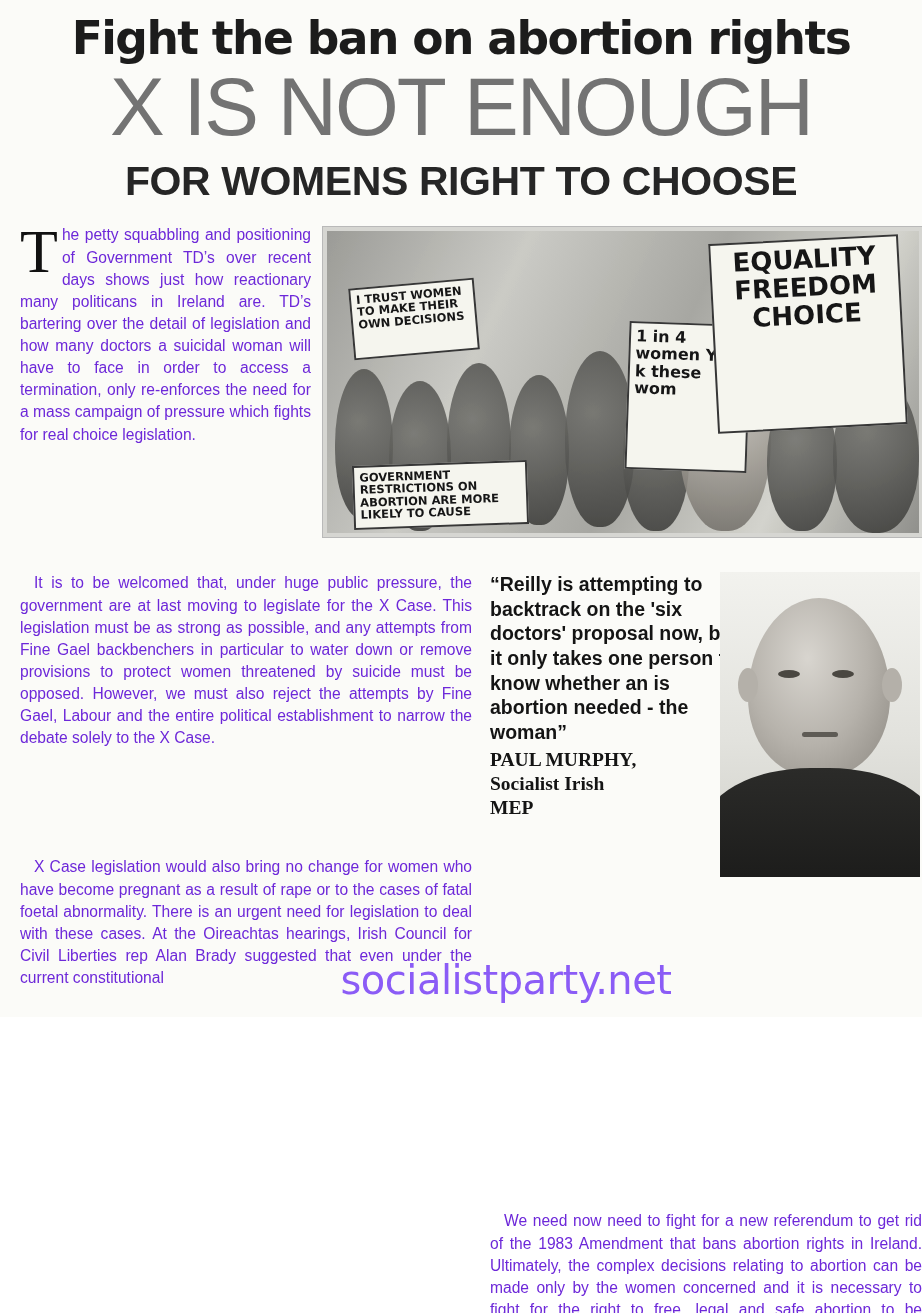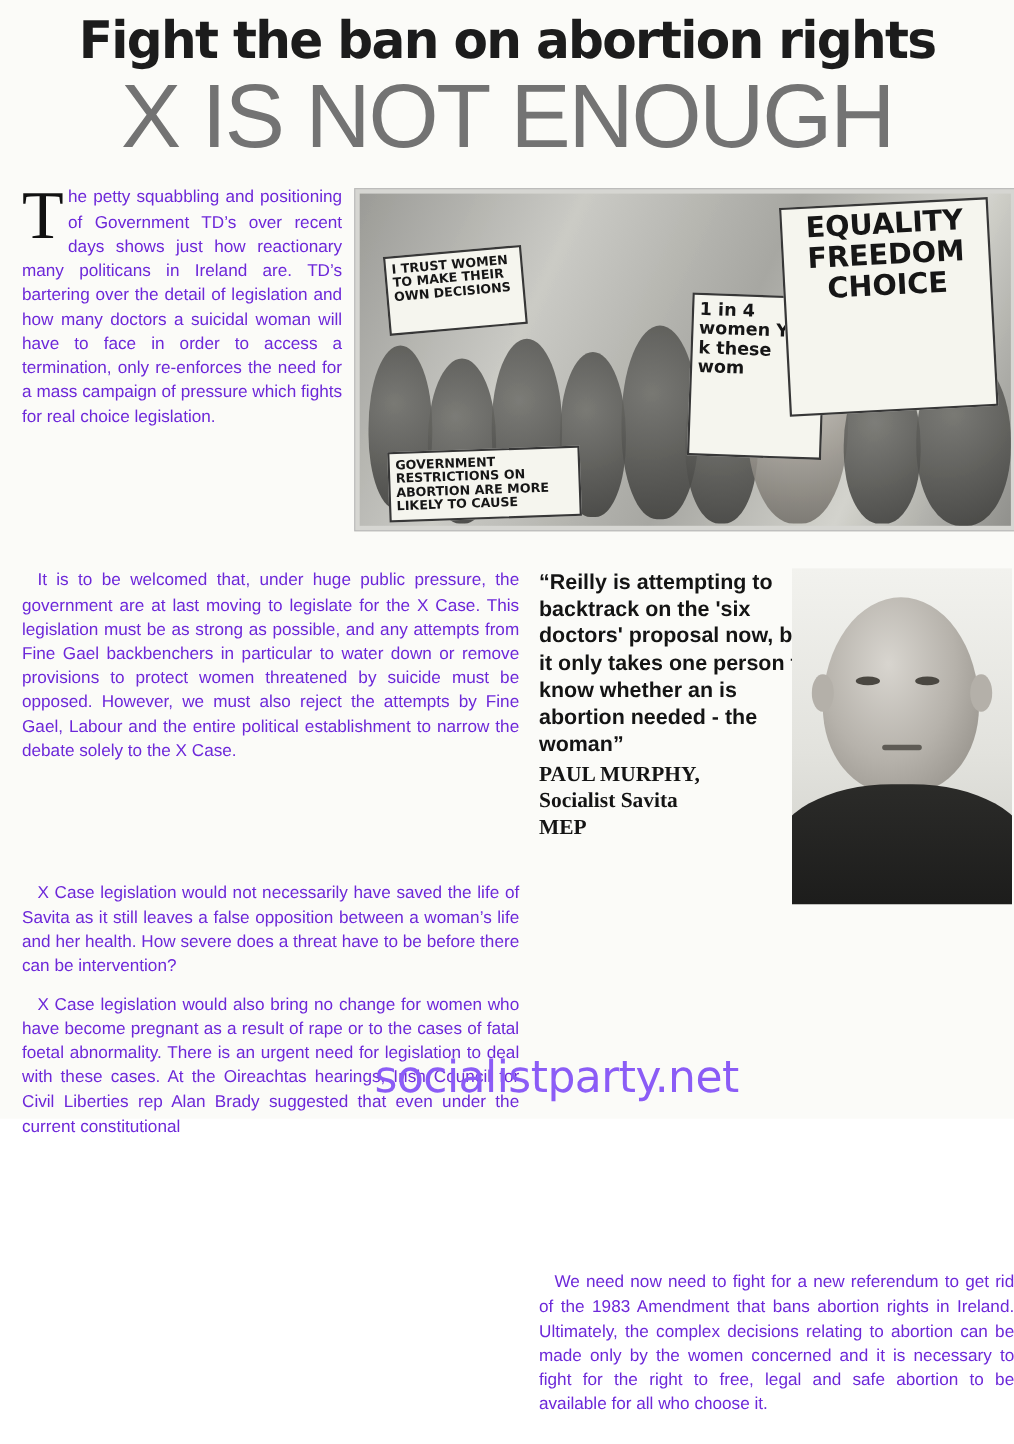--- a/index.html
+++ b/index.html
@@ -264,20 +264,21 @@
   }
 </style>
 </head>
 <body>
 
 <div class="page">
 
   <div class="masthead">
     <div class="headline-1">Fight the ban on abortion rights</div>
     <div class="headline-2">X IS NOT ENOUGH</div>
+    <div class="headline-3">FOR WOMENS RIGHT TO CHOOSE</div>
   </div>
 
   <div class="content">
 
     <div class="col-topleft">
       <p class="body dropcap">The petty squabbling and positioning of Government TD’s over recent days shows just how reactionary many politicans in Ireland are. TD’s bartering over the detail of legislation and how many doctors a suicidal woman will have to face in order to access a termination, only re-enforces the need for a mass campaign of pressure which fights for real choice legislation.</p>
     </div>
 
     <div class="photo-main">
       <div class="ph-inner">
@@ -299,40 +300,39 @@
 
     <div class="band2">
       <div class="col-left2">
         <p class="body indent">It is to be welcomed that, under huge public pressure, the government are at last moving to legislate for the X Case. This legislation must be as strong as possible, and any attempts from Fine Gael backbenchers in particular to water down or remove provisions to protect women threatened by suicide must be opposed. However, we must also reject the attempts by Fine Gael, Labour and the entire political establishment to narrow the debate solely to the X Case.</p>
       </div>
 
       <div class="quote-block">
         <p class="quote-text">“Reilly is attempting to backtrack on the 'six doctors' proposal now, but it only takes one person to know whether an is abortion needed - the woman”</p>
         <p class="quote-attrib">
           <span>PAUL MURPHY,</span><br>
-          <span>Socialist Savita</span><br>
+          <span>Socialist Irish</span><br>
           <span>MEP</span>
         </p>
       </div>
 
       <div class="portrait">
         <div class="bg"></div>
         <div class="head"></div>
         <div class="ear-l"></div>
         <div class="ear-r"></div>
         <div class="eye-l"></div>
         <div class="eye-r"></div>
         <div class="mouth"></div>
         <div class="shoulders"></div>
       </div>
     </div>
 
     <div class="band3">
       <div class="col-lower-left">
-        <p class="body indent">X Case legislation would not necessarily have saved the life of Savita as it still leaves a false opposition between a woman’s life and her health. How severe does a threat have to be before there can be intervention?</p>
         <p class="body indent">X Case legislation would also bring no change for women who have become pregnant as a result of rape or to the cases of fatal foetal abnormality. There is an urgent need for legislation to deal with these cases. At the Oireachtas hearings, Irish Council for Civil Liberties rep Alan Brady suggested that even under the current constitutional</p>
       </div>
       <div class="col-lower-right">
         <p class="body indent">We need now need to fight for a new referendum to get rid of the 1983 Amendment that bans abortion rights in Ireland. Ultimately, the complex decisions relating to abortion can be made only by the women concerned and it is necessary to fight for the right to free, legal and safe abortion to be available for all who choose it.</p>
       </div>
     </div>
 
   </div>
 
   <div class="footer-url">socialistparty.net</div>

